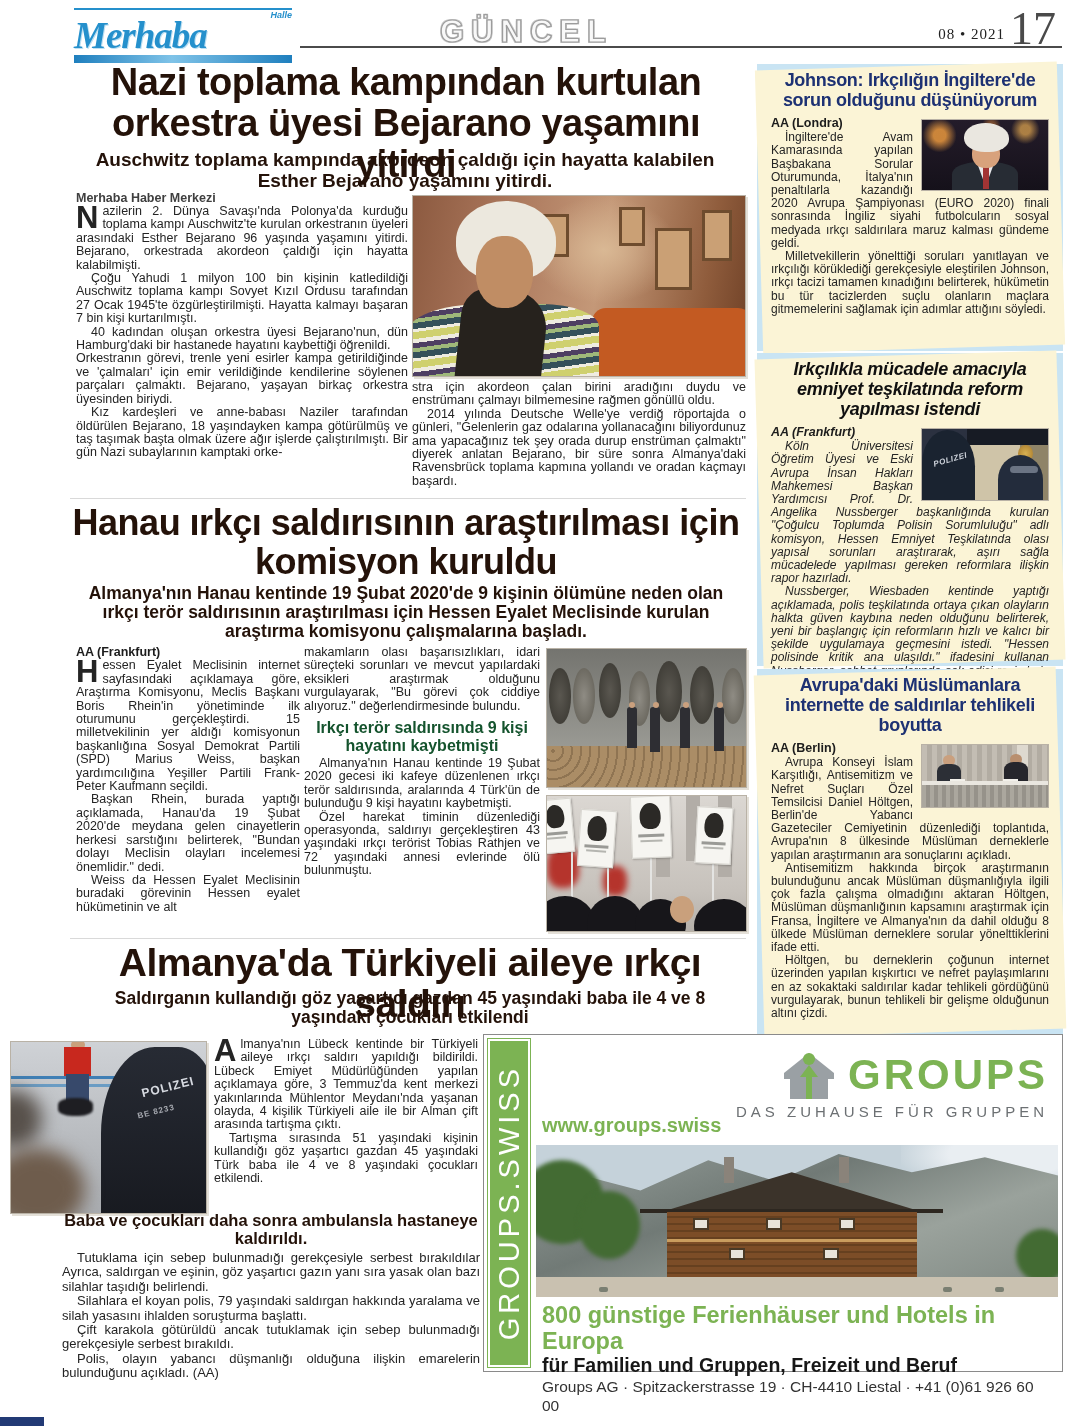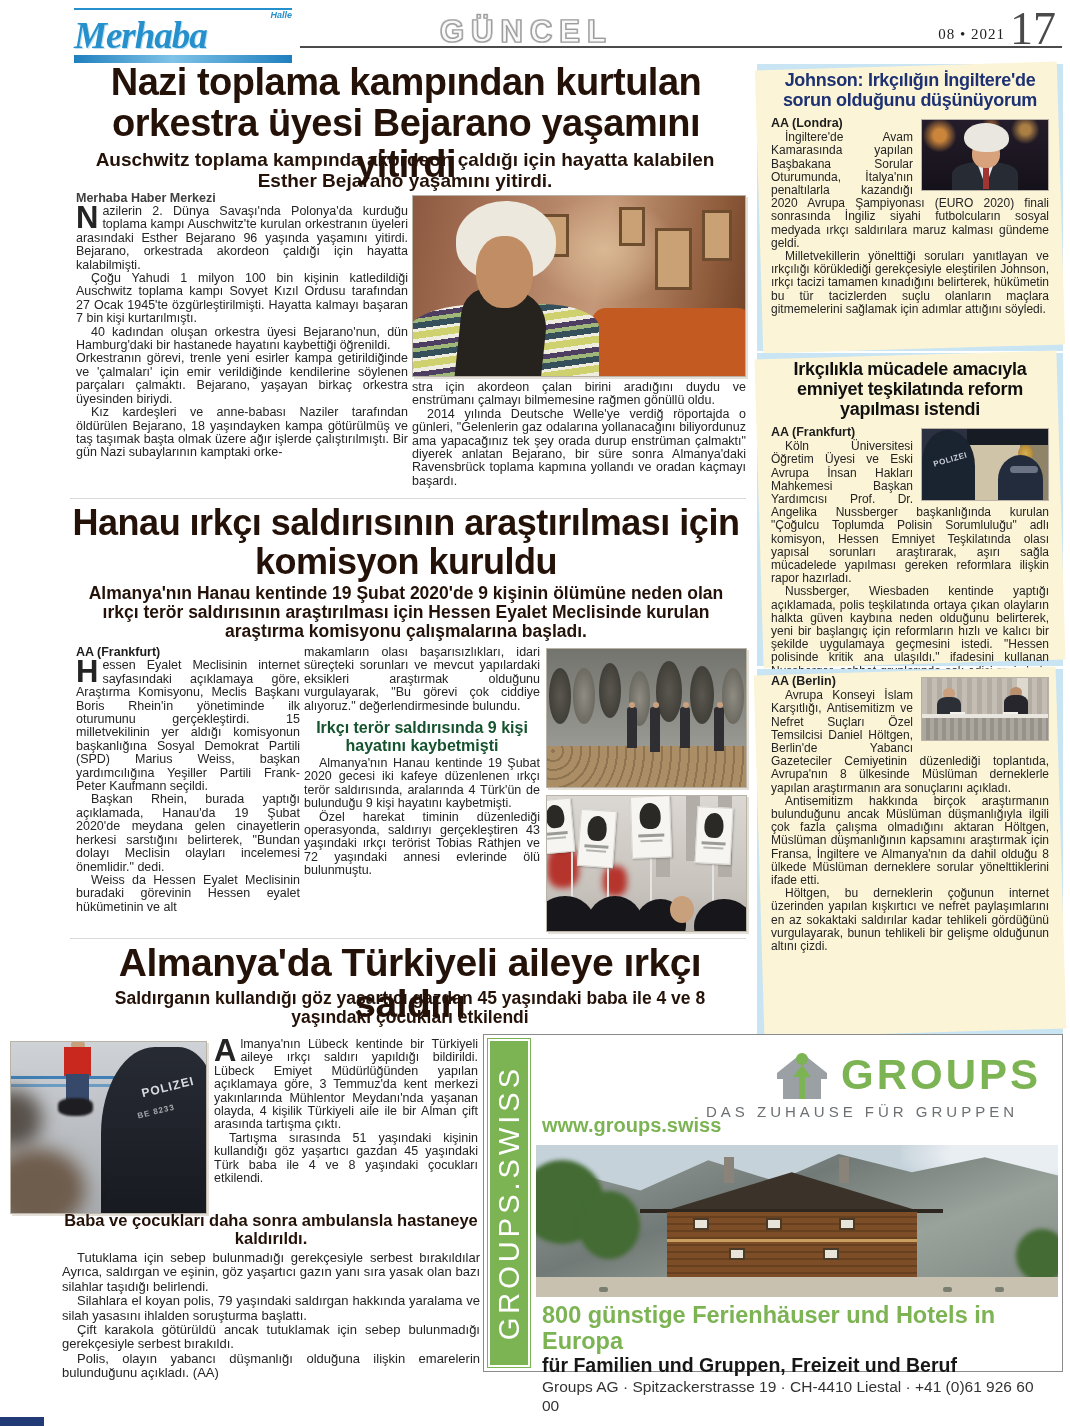--- a/index.html
+++ b/index.html
@@ -107,21 +107,21 @@
   .sb-cream { position:absolute; inset:2px; background:#fbf4d6; transform:rotate(-1.7deg); }
   .sb-content { position:absolute; inset:6px 14px 8px 14px; }
   .sb-title { font-weight:bold; font-size:18px; line-height:20px; text-align:center; letter-spacing:-0.3px; margin-bottom:7px; }
   .navy { color:#1d3173; }
   .dark { color:#101010; }
   .sb-body { font-size:12px; line-height:13.2px; text-align:justify; color:#242424; }
   .sb-body p { text-indent:14px; }
   .sb-byline { font-weight:bold; font-size:12.5px; color:#1c1c1c; margin-bottom:1px; }
   .sb-photo { float:right; width:128px; margin:2px 0 4px 8px; border:1px solid #b9b2a6; position:relative; overflow:hidden; background:#888; }
   #box-johnson { left:757px; top:64px; height:287px; }
-  #box-reform  { left:757px; top:353px; height:313px; }
+  #box-reform  { left:757px; top:353px; height:313px;font-style:italic; }
   #box-muslims { left:757px; top:669px; height:366px; }
 
   
   .jp { height:72px; }
   .jp > div { position:absolute; }
   .jp-bg { inset:0; background:radial-gradient(circle at 14% 22%, rgba(233,152,62,.85) 0 5%, rgba(233,152,62,0) 14%),
                        radial-gradient(circle at 82% 14%, rgba(230,170,80,.7) 0 4%, rgba(230,170,80,0) 12%),
                        radial-gradient(circle at 55% 8%, rgba(200,120,50,.5) 0 4%, rgba(200,120,50,0) 10%),
                        linear-gradient(#241c2a,#15111a); }
   .jp-hair { left:33%; top:4%; width:36%; height:42%; background:#eae7e0; border-radius:52% 56% 46% 50%; }
@@ -155,21 +155,21 @@
   .bp-paper1 { left:22%; bottom:40%; width:12%; height:5%; background:#f2f0ea; }
   .bp-paper2 { right:24%; bottom:40%; width:12%; height:5%; background:#f2f0ea; }
 
   
   .ad { position:absolute; left:483px; top:1034px; width:580px; height:338px; background:#fff; border:1px solid #8a8a8a; }
   .ad-strip { position:absolute; left:4px; top:4px; bottom:4px; width:42px; background:#7cb353; border:2px solid #fff; outline:1px solid #7cb353; display:flex; align-items:center; justify-content:center; }
   .ad-strip span { writing-mode:vertical-rl; transform:rotate(180deg); color:#ffffff; font-size:29px; letter-spacing:4px; line-height:1; }
   .ad-main { position:absolute; left:52px; top:4px; right:4px; bottom:4px; }
   .ad-top { position:relative; height:106px; background:#fff; }
   .ad-url { position:absolute; left:6px; bottom:8px; color:#7cb353; font-weight:bold; font-size:20px; }
-  .ad-logo { position:absolute; right:17px; top:10px; width:335px; }
+  .ad-logo { position:absolute; right:10px; top:10px; width:335px; text-align:right; }
   .ad-brand-row { display:flex; align-items:center; justify-content:flex-end; gap:10px; }
   .ad-brand { color:#7cb353; font-weight:bold; font-size:42px; letter-spacing:3px; line-height:44px; }
   .ad-tagline { color:#6c7073; font-size:15px; letter-spacing:4px; margin-top:2px; }
   .ad-photo { position:relative; height:152px; overflow:hidden; background:#c5d2da; }
   .ad-photo > div { position:absolute; }
   .ch-rock { inset:0; background:linear-gradient(160deg,#99a29e 0%,#717a76 38%,#9aa29c 66%,#7e8781 100%);
      clip-path:polygon(0 38%,9% 20%,20% 30%,33% 10%,46% 24%,58% 6%,72% 18%,86% 8%,100% 20%,100% 100%,0 100%); }
   .ch-sky2 { right:0; top:0; width:30%; height:30%; background:radial-gradient(ellipse at 70% 20%,#e9eef2 0 40%,rgba(233,238,242,0) 75%); }
   .ch-tree { border-radius:50%; background:#436b33; filter:blur(2px); }
   .ch-roof { left:24%; top:18%; width:50%; height:26%; background:#3b332a; clip-path:polygon(0 100%,50% 0,100% 100%); }
@@ -388,20 +388,21 @@
         <p>Köln Üniversitesi Öğretim Üyesi ve Eski Avrupa İnsan Hakları Mahkemesi Başkan Yardımcısı Prof. Dr. Angelika Nussberger başkanlığında kurulan "Çoğulcu Toplumda Polisin Sorumluluğu" adlı komisyon, Hessen Emniyet Teşkilatında olası yapısal sorunları araştırarak, aşırı sağla mücadelede yapılması gereken reformlara ilişkin rapor hazırladı.</p>
         <p>Nussberger, Wiesbaden kentinde yaptığı açıklamada, polis teşkilatında ortaya çıkan olayların halkta güven kaybına neden olduğunu belirterek, yeni bir başlangıç için reformların hızlı ve kalıcı bir şekilde uygulamaya geçmesini istedi. "Hessen polisinde kritik ana ulaşıldı." ifadesini kullanan Nussberger, sohbet gruplarında şok edici resimlerin görüldüğünü kaydetti.</p>
       </div>
     </div>
   </div>
 
   <div class="sbox" id="box-muslims">
     <div class="sb-blue"></div>
     <div class="sb-cream"></div>
     <div class="sb-content">
+      <div class="sb-title navy">Avrupa'daki Müslümanlara internette de saldırılar tehlikeli boyutta</div>
       <div class="sb-body">
         <div class="sb-photo bp">
           <div class="bp-bg"></div>
           <div class="bp-win"></div>
           <div class="bp-head1"></div>
           <div class="bp-fig1"></div>
           <div class="bp-head2"></div>
           <div class="bp-fig2"></div>
           <div class="bp-paper1"></div>
           <div class="bp-paper2"></div>

